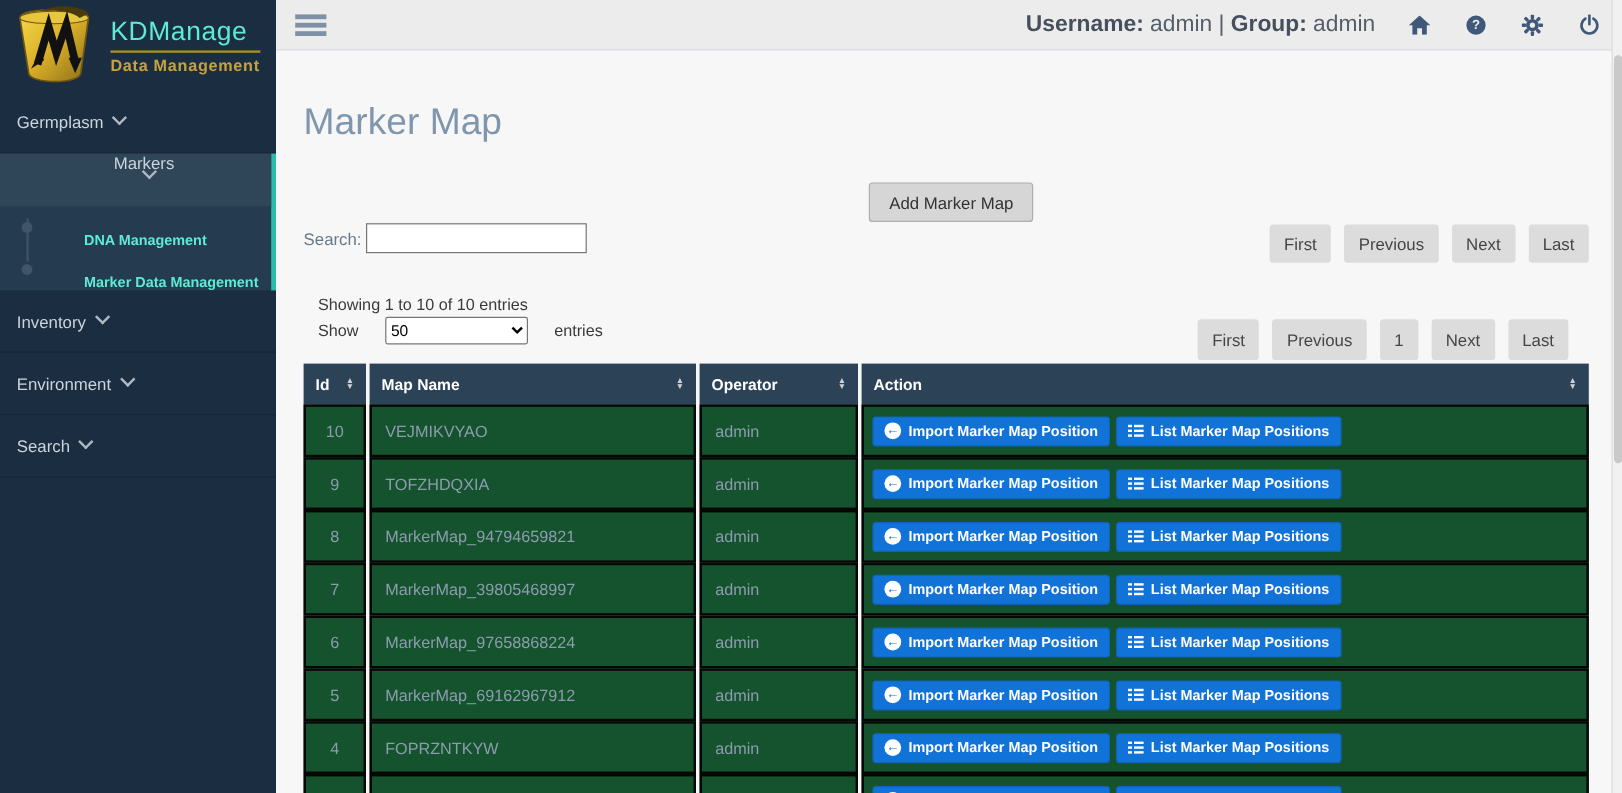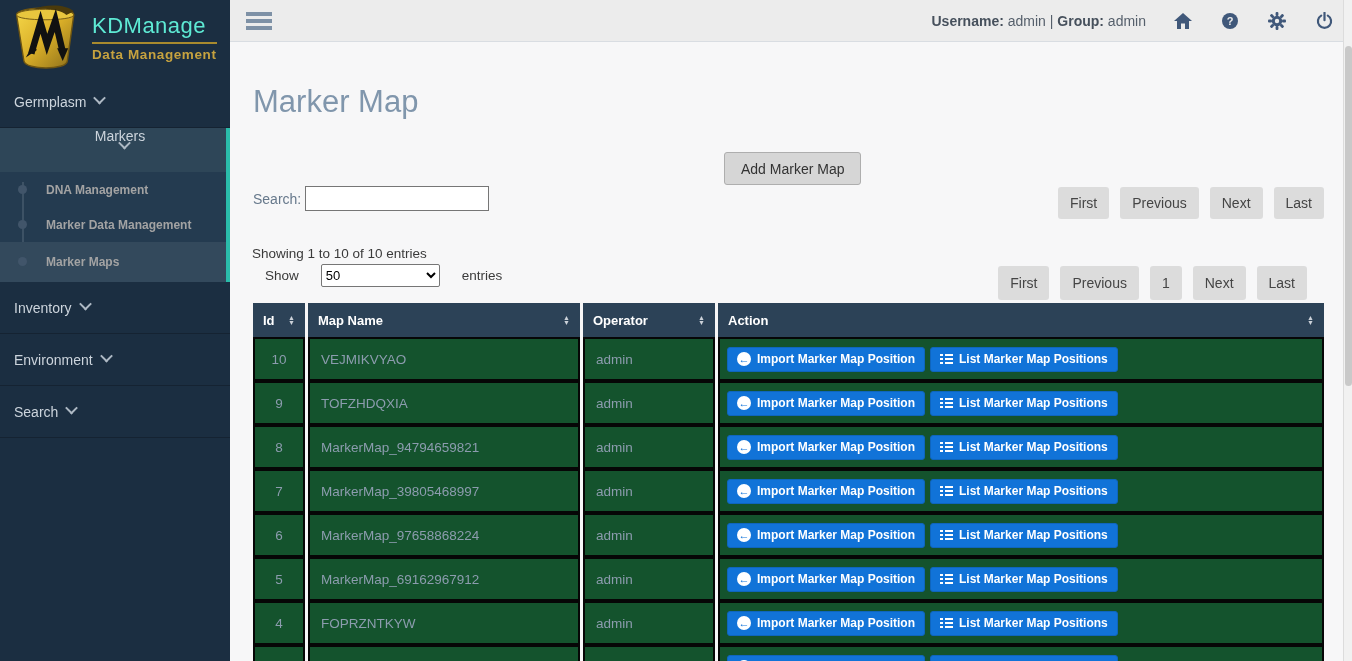--- a/index.html
+++ b/index.html
@@ -11,48 +11,48 @@
   .logo-svg{flex:0 0 86px;height:72px;}
   .brand-text{margin-left:2px;}
   .brand-title{font-size:22px;color:#5eead4;letter-spacing:.5px;border-bottom:2px solid #a88a2e;padding-bottom:3px;line-height:1.1;}
   .brand-sub{font-size:13.5px;font-weight:bold;color:#c6a23f;letter-spacing:.6px;margin-top:3px;}
   .nav-item{height:52px;display:flex;align-items:center;padding-left:14px;color:#ccd4dc;font-size:14px;cursor:pointer;border-bottom:1px solid rgba(0,0,0,.22);box-sizing:border-box;}
   .chev{width:7px;height:7px;border-right:2px solid #aeb9c4;border-bottom:2px solid #aeb9c4;transform:rotate(45deg) translate(-1px,-1px);display:inline-block;margin-left:9px;margin-top:-4px;}
   .markers-section{position:relative;background:#243b50;border-right:4px solid #2abcaa;box-sizing:border-box;}
   .markers-head{height:44px;background:#2e4658;border-bottom:none;flex-direction:column;}
   .submenu{position:relative;padding:0;}
   .tree-line{position:absolute;left:22px;top:10px;bottom:24px;width:2px;background:#3d5265;}
-  .sub-item{position:relative;height:35px;display:flex;align-items:center;padding-left:46px;color:#a3a3a3;font-size:12px;font-weight:bold;cursor:pointer;box-sizing:border-box;}
+  .sub-item{position:relative;height:35px;display:flex;align-items:flex-end;padding-left:70px;color:#5eead4;font-size:12px;font-weight:bold;cursor:pointer;box-sizing:border-box;}
   .sub-item::before{content:"";position:absolute;left:18px;top:13px;width:9px;height:9px;border-radius:50%;background:#41556a;}
   .sub-item.active{height:40px;background:#33495c;}
   .sub-item.active::before{top:15px;}
 
   
   .topbar{position:absolute;left:230px;top:0;width:1122px;height:42px;background:#ececec;border-bottom:1px solid #d9dde2;box-sizing:border-box;z-index:2;}
   .hamburger{position:absolute;left:16px;top:12px;width:26px;cursor:pointer;}
   .hamburger i{display:block;height:4px;background:#7e91a6;margin-bottom:3px;}
   .top-right{position:absolute;right:18px;top:0;height:42px;display:flex;align-items:center;gap:27px;}
-  .user-text{font-size:14px;color:#555f6b;}
+  .user-text{font-size:19px;color:#555f6b;}
   .user-text b{color:#46505c;}
   .icon-btn{width:20px;height:20px;display:flex;align-items:center;justify-content:center;cursor:pointer;}
   .help-circle{width:16px;height:16px;border-radius:50%;background:#40587a;color:#ececec;font-size:11px;font-weight:bold;display:flex;align-items:center;justify-content:center;}
 
   
   .main{position:absolute;left:230px;top:42px;width:1122px;height:619px;background:#f7f7f8;overflow:hidden;}
   .page-title{position:absolute;left:23px;top:42px;font-size:31px;color:#8096ac;font-weight:400;}
   .add-btn{position:absolute;left:494px;top:110px;height:33px;padding:0 16px;background:#d6d6d6;border:1px solid #aeaeae;border-radius:3px;font-size:14px;color:#333;font-family:inherit;cursor:pointer;}
   .search-row{position:absolute;left:23px;top:144px;display:flex;align-items:center;gap:4px;}
   .search-label{font-size:14px;color:#66788b;}
   .search-input{width:174px;height:23px;border:1px solid #767676;background:#fff;font-size:13px;padding:0 4px;}
   .pg{position:absolute;display:flex;}
   .pg-top{top:145px;right:28px;gap:11px;}
   .pg-bottom{top:224px;right:45px;gap:11px;}
   .pg-btn{height:32px;padding:0 12px;background:#dcdcdc;border:none;border-radius:3px;font-size:14px;color:#454545;font-family:inherit;cursor:pointer;}
   .pg-bottom .pg-btn{height:34px;}
-  .showing{position:absolute;left:22px;top:204px;font-size:13.5px;color:#3a3a3a;}
+  .showing{position:absolute;left:35px;top:204px;font-size:13.5px;color:#3a3a3a;}
   .show-row{position:absolute;left:35px;top:222px;display:flex;align-items:center;gap:22px;font-size:13.5px;color:#3a3a3a;}
   .show-select{width:119px;height:23px;font-size:13px;border:1px solid #767676;border-radius:2px;background:#fff;font-family:inherit;}
 
   
   .mm-table{position:absolute;left:20px;top:261px;width:1077px;border-collapse:separate;border-spacing:3px 0;table-layout:fixed;}
   .mm-table th{background:#2c4257;color:#fff;font-size:13px;font-weight:bold;height:34px;padding:0 10px;box-sizing:border-box;text-align:left;cursor:pointer;}
   .th-inner{display:flex;align-items:center;justify-content:space-between;}
   .sort{display:inline-flex;flex-direction:column;line-height:5px;color:#ccd2d9;font-size:7px;margin-left:6px;}
   .mm-table td{background:#14532d;border:2px solid #060606;height:44px;box-sizing:border-box;font-size:13.5px;color:#8c9cae;padding:0 11px;overflow:hidden;white-space:nowrap;}
   td.td-id{text-align:center;padding:0 2px;}
@@ -105,23 +105,20 @@
         <span>Markers</span>
           <span class="chev"></span>
       </div>
       <div class="submenu">
         <div class="tree-line"></div>
         <div class="sub-item">
           <span>DNA Management</span>
         </div>
         <div class="sub-item">
           <span>Marker Data Management</span>
-        </div>
-        <div class="sub-item active">
-          <span>Marker Maps</span>
         </div>
       </div>
     </div>
 
     <div class="nav-item">
       <span>Inventory</span>
         <span class="chev"></span>
     </div>
     <div class="nav-item">
       <span>Environment</span>

